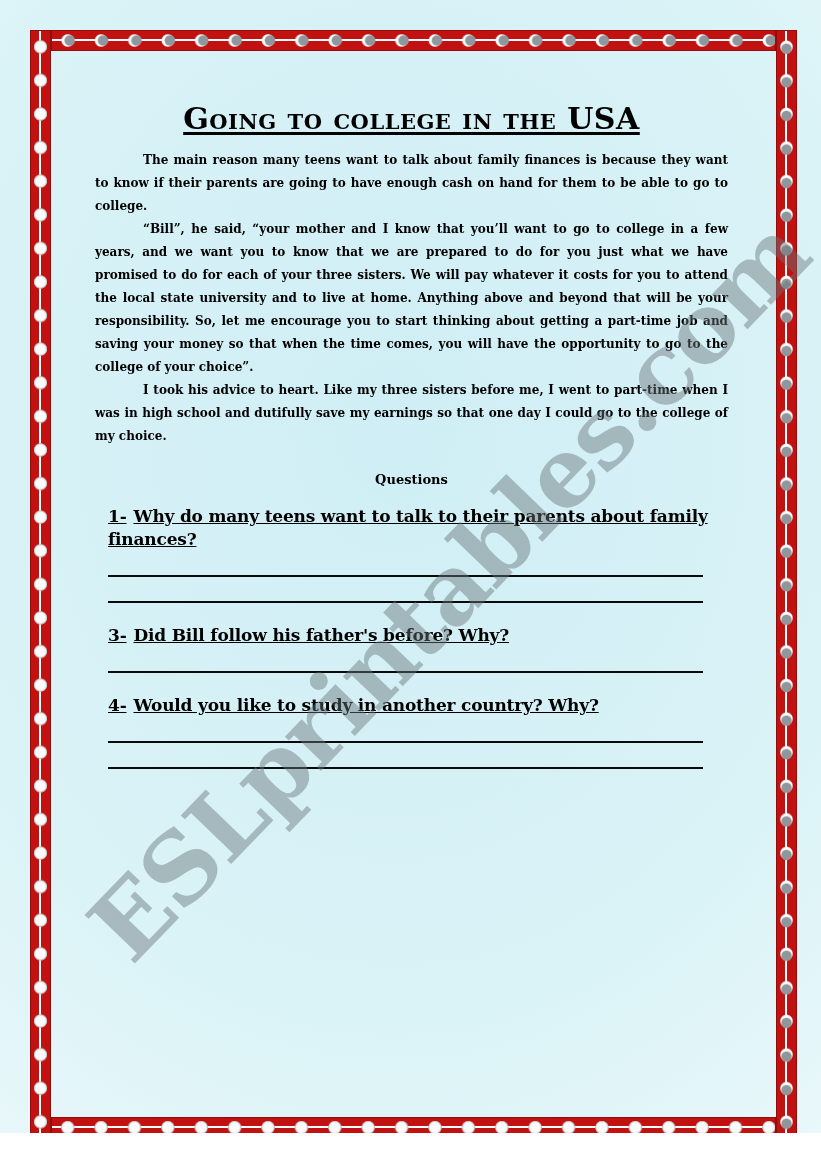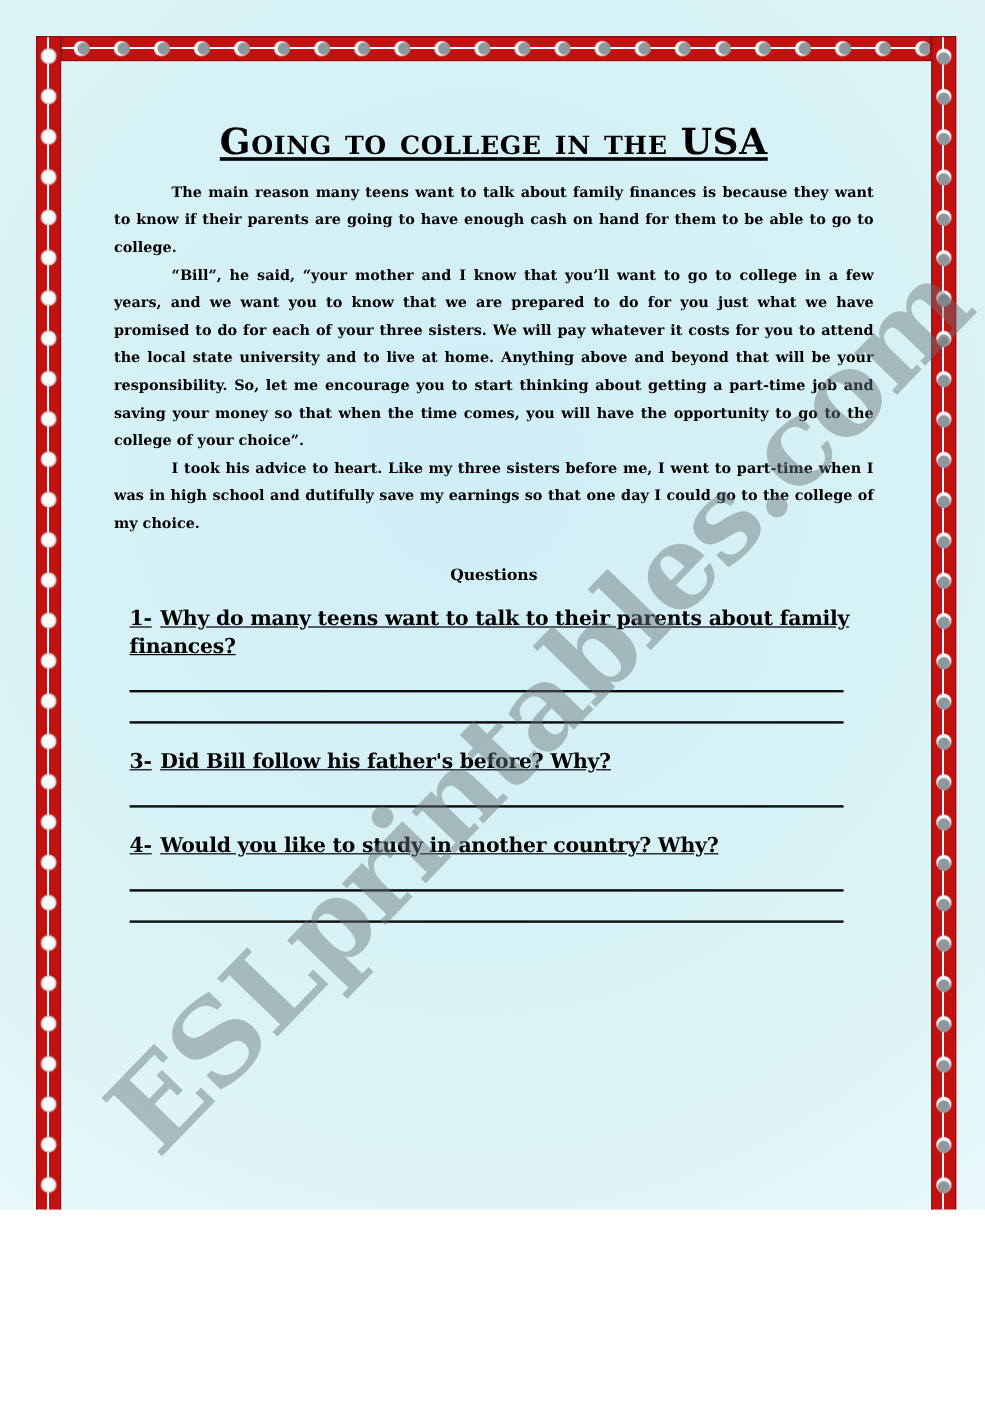--- a/index.html
+++ b/index.html
@@ -3,21 +3,21 @@
 <meta charset="utf-8">
 <style>
   html, body { margin: 0; padding: 0; }
   body {
     width: 821px; height: 1169px;
     font-family: "DejaVu Serif", "Liberation Serif", serif;
   }
 
   .page {
     position: relative;
-    width: 821px; height: 1008px;
+    width: 821px; height: 1133px;
     overflow: hidden;
     background: radial-gradient(130% 115% at 48% 38%, #cfeef5 0%, #daf3f7 45%, #eef9fb 75%, #ffffff 100%);
   }
 
   
   .frame { position: absolute; left: 30px; top: 30px; width: 767px; height: 1108px; }
   .band { position: absolute; background-color: #c11111; box-shadow: inset 0 0 0 1px #930c0c; }
   .band-top, .band-bottom {
     left: 21px; width: 725px; height: 21px;
     background-repeat: repeat-x, repeat-x, no-repeat;

